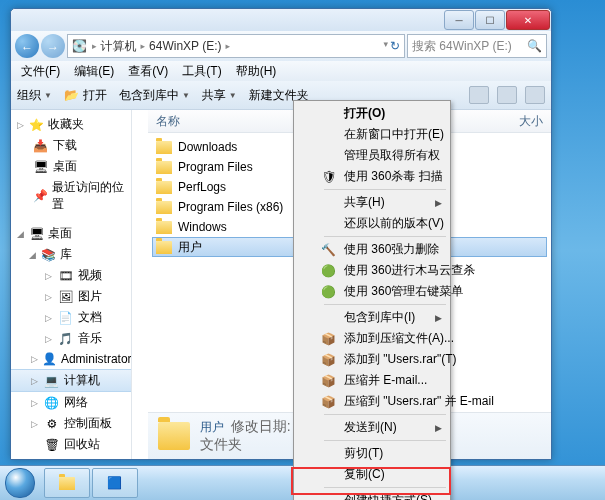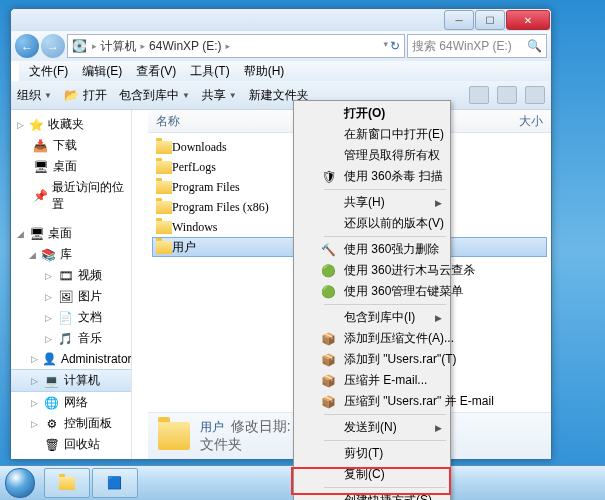--- a/index.html
+++ b/index.html
@@ -7,40 +7,40 @@
   .titlebar{height:22px;background:linear-gradient(to bottom,#e8f1fb,#d5e4f3);display:flex;align-items:center;border-radius:5px 5px 0 0;}
   .winbtns{margin-left:auto;display:flex;}
   .winbtn{width:28px;height:18px;margin-right:1px;background:linear-gradient(to bottom,#e8f1fb,#c5d8ec);border:1px solid #8aa8c8;border-radius:3px;display:flex;align-items:center;justify-content:center;font-size:10px;color:#444;}
   .winbtn.close{width:42px;background:linear-gradient(to bottom,#e67,#c23);color:#fff;border-color:#a33;}
   .addrbar{height:30px;background:linear-gradient(to bottom,#f5f9fd,#e1ecf7);display:flex;align-items:center;padding:0 4px;gap:2px;}
   .navbtn{width:24px;height:24px;border-radius:12px;background:radial-gradient(circle at 30% 30%,#8cc6f0,#2d7abf);display:flex;align-items:center;justify-content:center;color:#fff;font-size:12px;}
   .addrbox{flex:1;height:22px;border:1px solid #a8b8c8;background:#fff;display:flex;align-items:center;padding:0 4px;gap:4px;}
   .crumb{color:#333;}
   .sep{color:#888;font-size:9px;}
   .searchbox{width:130px;height:22px;border:1px solid #a8b8c8;background:#fff;display:flex;align-items:center;padding:0 4px;color:#888;}
-  .menubar{height:20px;background:linear-gradient(to bottom,#f5f9fd,#e4edf6);display:flex;align-items:center;padding:0 4px;gap:2px;margin-left:8px;}
+  .menubar{height:20px;background:linear-gradient(to bottom,#f5f9fd,#e4edf6);display:flex;align-items:center;padding:0 4px;gap:2px;}
   .menu{padding:2px 6px;}
   .toolbar{height:28px;background:linear-gradient(to bottom,#edf4fb,#d9e6f3);display:flex;align-items:center;padding:0 6px;gap:12px;border-bottom:1px solid #c5d5e5;justify-content:flex-end;}
   .tbtn{display:flex;align-items:center;gap:3px;}
   .dd{font-size:8px;color:#555;}
   .tright{margin-left:auto;display:flex;gap:8px;}
   .ticon{width:18px;height:16px;background:#d0dce8;border:1px solid #a8b8c8;border-radius:2px;}
   .body{flex:1;display:flex;min-height:0;}
   .nav{width:120px;border-right:1px solid #e0e6ec;overflow:hidden;padding:4px 0;}
   .navgrp{margin-bottom:8px;}
   .navhead{display:flex;align-items:center;gap:3px;padding:2px 6px;font-weight:normal;}
   .navitem{display:flex;align-items:center;gap:4px;padding:2px 6px 2px 22px;}
   .navitem.sel{background:linear-gradient(to bottom,#e8f2fc,#cfe4f7);border-top:1px solid #b8d6f0;border-bottom:1px solid #b8d6f0;}
   .tw{width:9px;color:#888;font-size:9px;}
   .ni{width:16px;height:16px;display:inline-flex;align-items:center;justify-content:center;font-size:12px;}
   .content{flex:1;display:flex;flex-direction:column;min-width:0;margin-left:16px;}
   .colhead{height:22px;background:linear-gradient(to bottom,#fdfdfe,#f0f3f7);border-bottom:1px solid #e0e6ec;display:flex;align-items:center;padding:0 8px;color:#4a6a8a;}
   .ch1{width:180px;}
   .list{flex:1;padding:4px 0;}
-  .row{display:flex;align-items:center;padding:1px 8px;height:18px;font-family:Liberation Serif, serif;}
+  .row{display:flex;align-items:center;padding:1px 8px;gap:6px;height:18px;}
   .row.sel{background:linear-gradient(to bottom,#d6e8fa,#b8d6f2);border:1px solid #7cb0e0;margin:0 4px;padding:0 3px;}
   .fi{width:16px;height:13px;background:linear-gradient(to bottom,#fce79a,#f5c542);border-radius:1px 1px 0 0;position:relative;}
   .fi:before{content:"";position:absolute;top:-3px;left:0;width:6px;height:3px;background:#f5c542;border-radius:1px 1px 0 0;}
   .details{height:46px;border-top:1px solid #e0e6ec;background:linear-gradient(to bottom,#f5f9fd,#e8f0f8);display:flex;align-items:center;padding:0 10px;gap:10px;}
   .bigfolder{width:32px;height:28px;background:linear-gradient(to bottom,#fce79a,#f5c542);border-radius:2px;position:relative;}
   .bigfolder:before{content:"";position:absolute;top:-5px;left:0;width:12px;height:5px;background:#f5c542;border-radius:2px 2px 0 0;}
   .dname{font-size:12px;color:#2a5a8a;}
   .dmeta{font-size:14px;color:#666;}
   
   .ctx{position:absolute;left:293px;top:100px;width:152px;background:#f0f0f0;border:1px solid #979797;box-shadow:2px 2px 4px rgba(0,0,0,.25);padding:2px;z-index:50;}
@@ -208,25 +208,25 @@
         <div class="ch1">名称</div>
         <div style="margin-left:auto">大小</div>
       </div>
       <div class="list" id="filelist">
           <div class="row">
             <span class="fi"></span>
             <span>Downloads</span>
           </div>
           <div class="row">
             <span class="fi"></span>
+            <span>Program Files</span>
+          </div>
+          <div class="row">
+            <span class="fi"></span>
             <span>PerfLogs</span>
-          </div>
-          <div class="row">
-            <span class="fi"></span>
-            <span>Program Files</span>
           </div>
           <div class="row">
             <span class="fi"></span>
             <span>Program Files (x86)</span>
           </div>
           <div class="row">
             <span class="fi"></span>
             <span>Windows</span>
           </div>
           <div class="row sel">

